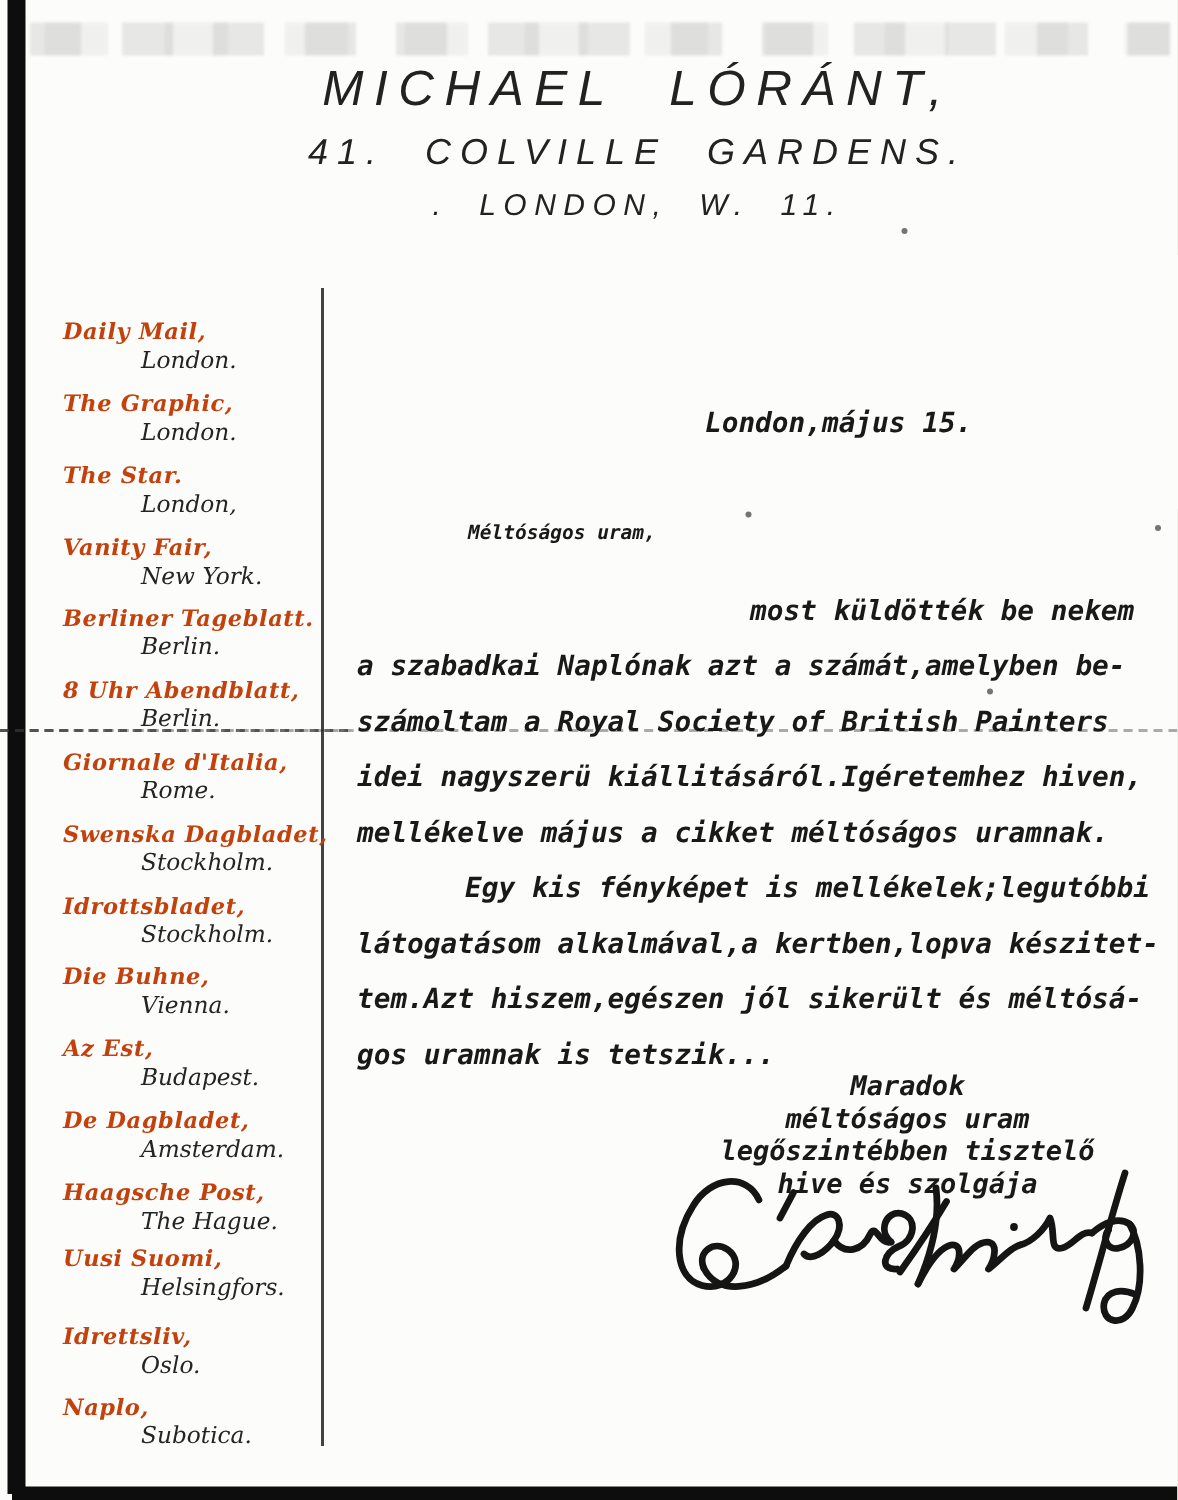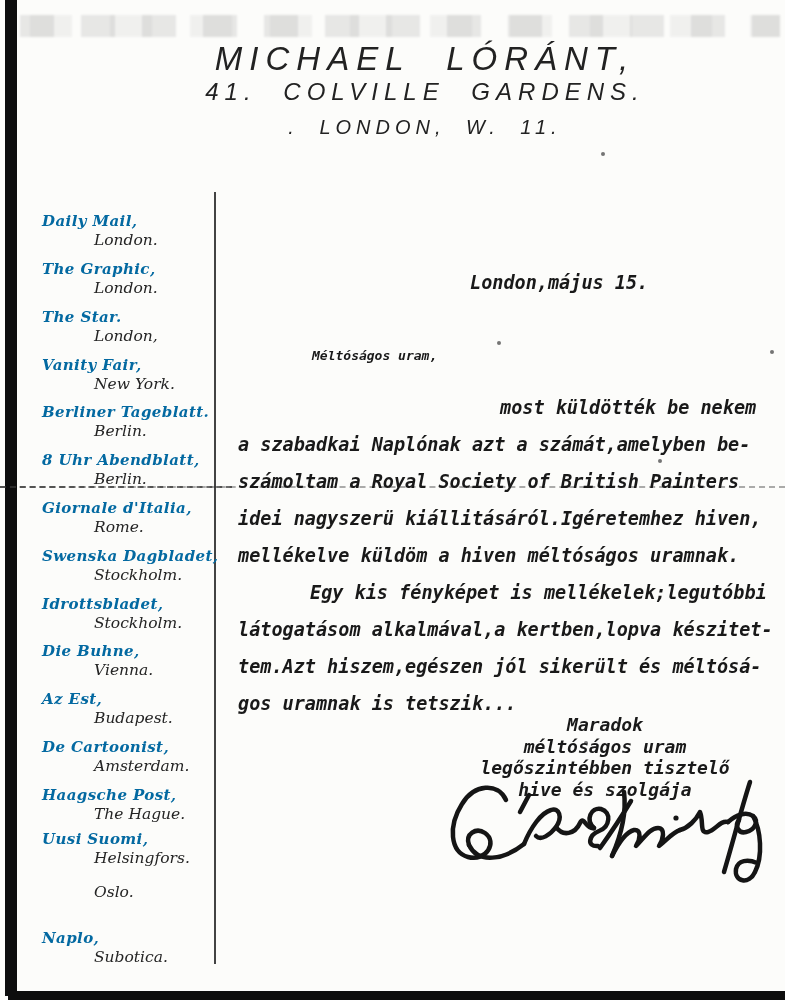--- a/index.html
+++ b/index.html
@@ -20,27 +20,27 @@
   .fold-line{position:absolute;left:0;top:486px;width:785px;border-top:2px dashed rgba(70,70,70,.45);}
   .fold-line-left{position:absolute;left:0;top:486px;width:232px;border-top:2px dashed rgba(45,45,45,.7);}
   .divider{position:absolute;left:214px;top:192px;width:2px;height:772px;background:#222;opacity:.85;}
   .speck{position:absolute;width:4px;height:4px;border-radius:50%;background:#3a3a3a;opacity:.7;}
 
   
   .letterhead{position:absolute;left:125px;top:40px;width:600px;text-align:center;
     font-family:"Liberation Sans", sans-serif;color:#222;}
   .lh-name{font-size:33px;font-weight:500;letter-spacing:7px;word-spacing:20px;}
   .lh-role{font-size:28px;font-weight:400;letter-spacing:2px;word-spacing:10px;margin-top:9px;}
-  .lh-addr{font-size:24px;font-weight:400;letter-spacing:6px;word-spacing:14px;margin-top:0;}
+  .lh-addr{font-size:24px;font-weight:400;letter-spacing:6px;word-spacing:14px;margin-top:10px;}
   .lh-city{font-size:20px;font-weight:400;letter-spacing:5px;word-spacing:10px;margin-top:10px;}
 
   
   .press-list{position:absolute;left:42px;top:0;width:170px;font-family:"DejaVu Serif", serif;}
   .press-item{position:absolute;left:0;width:175px;}
-  .press-name{font-size:15px;font-weight:bold;letter-spacing:.4px;color:#0369a1;white-space:nowrap;}
+  .press-name{font-size:15px;font-weight:bold;letter-spacing:.4px;color:#c2410c;white-space:nowrap;}
   .press-city{font-size:15.5px;font-weight:normal;color:#242424;padding-left:52px;margin-top:1px;white-space:nowrap;}
 
   
   .tw{font-family:"DejaVu Sans Mono", monospace;font-weight:bold;color:#191919;}
   .dateline{position:absolute;left:470px;top:272px;font-size:18.5px;}
   .salutation{position:absolute;left:312px;top:348px;font-size:13px;}
   .body-block{position:absolute;left:238px;top:389px;width:530px;font-size:18.5px;line-height:37px;}
   .body-block div{white-space:nowrap;}
   .indent-deep{padding-left:262px;}
   .indent-para{padding-left:72px;}
@@ -110,49 +110,50 @@
     </div>
     <div class="press-item" style="top:642px">
       <div class="press-name">Die Buhne,</div>
       <div class="press-city">Vienna.</div>
     </div>
     <div class="press-item" style="top:690px">
       <div class="press-name">Az Est,</div>
       <div class="press-city">Budapest.</div>
     </div>
     <div class="press-item" style="top:738px">
-      <div class="press-name">De Cartoonist,</div>
+      <div class="press-name">De Dagbladet,</div>
       <div class="press-city">Amsterdam.</div>
     </div>
     <div class="press-item" style="top:786px">
       <div class="press-name">Haagsche Post,</div>
       <div class="press-city">The Hague.</div>
     </div>
     <div class="press-item" style="top:830px">
       <div class="press-name">Uusi Suomi,</div>
       <div class="press-city">Helsingfors.</div>
     </div>
     <div class="press-item" style="top:882px">
+      <div class="press-name">Idrettsliv,</div>
       <div class="press-city">Oslo.</div>
     </div>
     <div class="press-item" style="top:929px">
       <div class="press-name">Naplo,</div>
       <div class="press-city">Subotica.</div>
     </div>
   </div>
 
   <div class="tw dateline">London,május 15.</div>
   <div class="tw salutation">Méltóságos uram,</div>
 
   <div class="tw body-block">
     <div class="indent-deep">most küldötték be nekem</div>
     <div>a szabadkai Naplónak azt a számát,amelyben be-</div>
     <div>számoltam a Royal Society of British Painters</div>
     <div>idei nagyszerü kiállitásáról.Igéretemhez hiven,</div>
-    <div>mellékelve küldöm a hiven méltóságos uramnak.</div>
+    <div>mellékelve május a cikket méltóságos uramnak.</div>
     <div class="indent-para">Egy kis fényképet is mellékelek;legutóbbi</div>
     <div>látogatásom alkalmával,a kertben,lopva készitet-</div>
     <div>tem.Azt hiszem,egészen jól sikerült és méltósá-</div>
     <div>gos uramnak is tetszik...</div>
   </div>
 
   <div class="tw closing-block">
     <div>Maradok</div>
     <div>méltóságos uram</div>
     <div>legőszintébben tisztelő</div>

